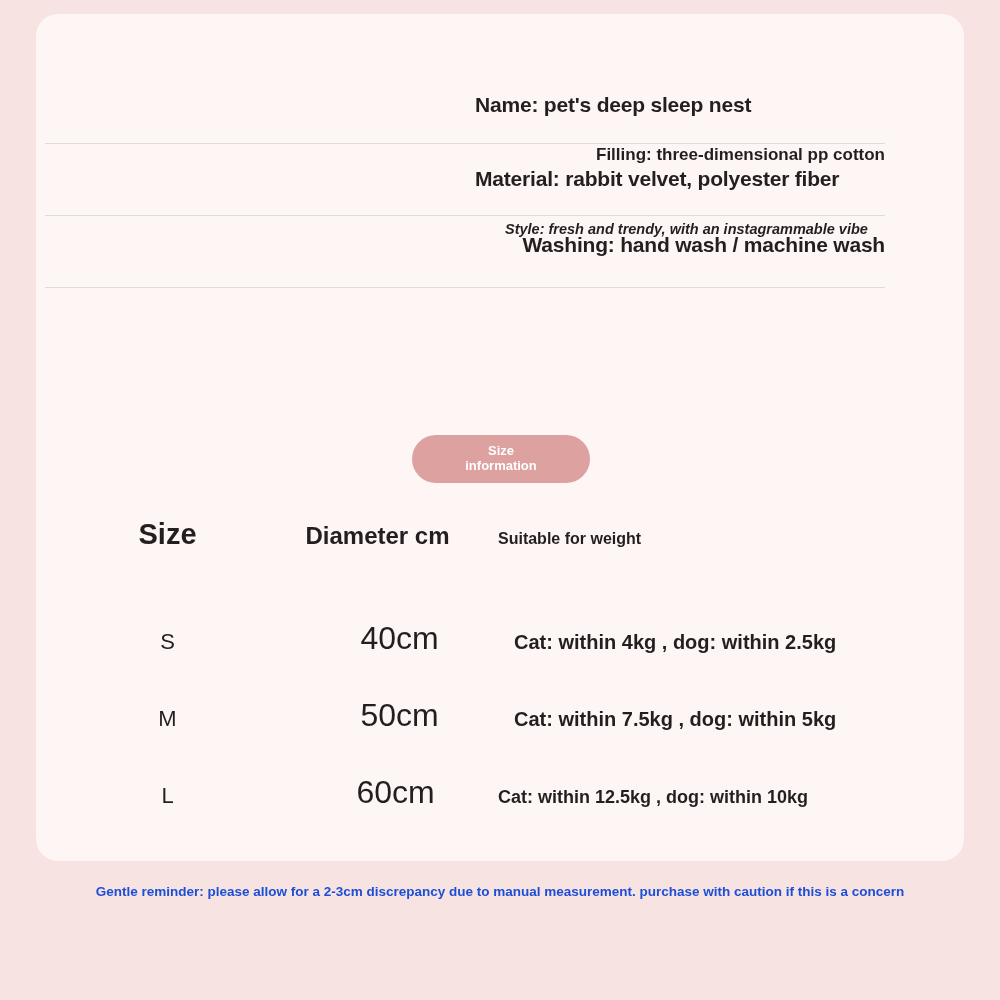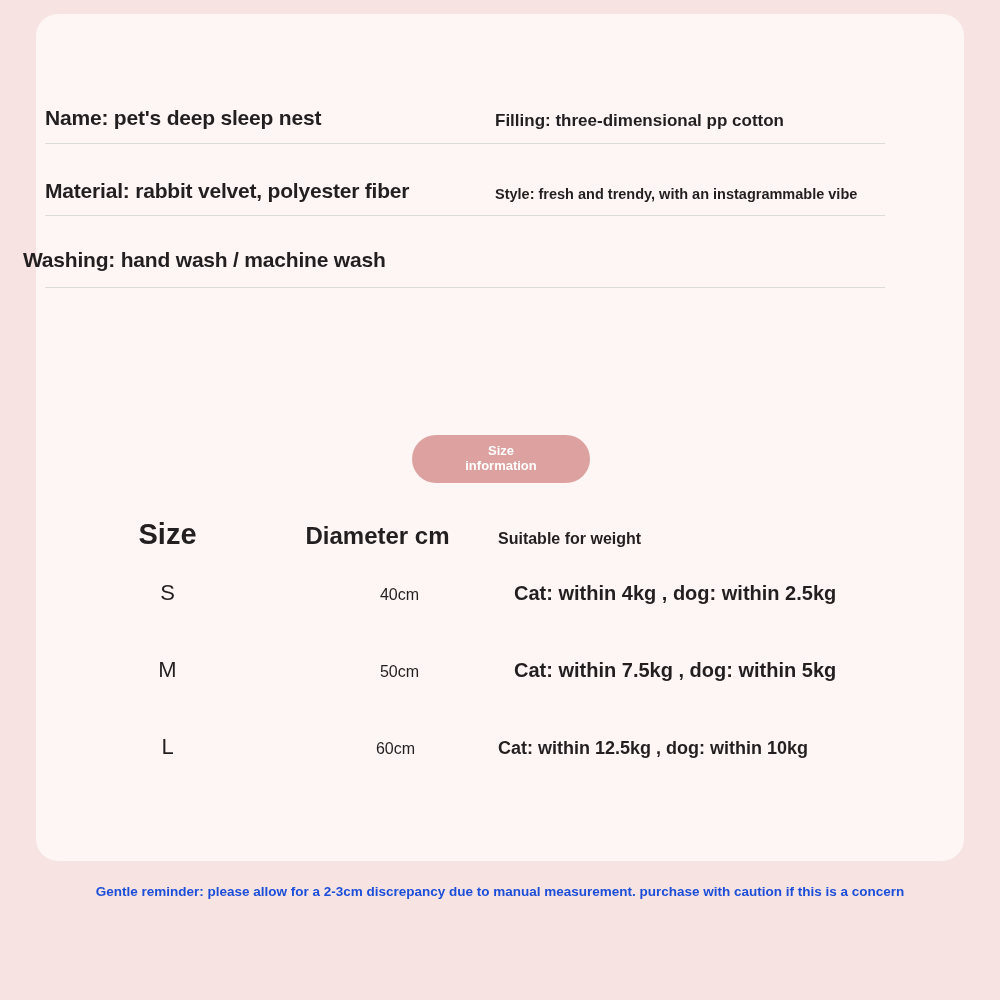--- a/index.html
+++ b/index.html
@@ -32,22 +32,23 @@
   
   .spec {
     position: absolute;
     left: 45px;
     top: 72px;
     width: 840px;
   }
   .spec-row {
     position: relative;
     display: flex;
-    align-items: center;
+    align-items: flex-end;
     height: 72px;
+    flex-direction: column;
   }
   .spec-row .divider {
     position: absolute;
     left: 0;
     right: 0;
     bottom: 0;
     height: 1px;
     background: #dcdcdc;
   }
   .spec-left {
@@ -70,21 +71,21 @@
     line-height: 1.3;
   }
   .t-small {
     font-size: 14.5px;
     font-weight: bold;
     line-height: 1.25;
   }
   .r1-left { padding-top: 20px; }
   .r1-right { padding-top: 26px; }
   .r2-left { padding-top: 22px; }
-  .r2-right { padding-top: 28px; width: 380px; }
+  .r2-right { padding-top: 28px; width: 380px; font-style: italic; }
   .r3-left { padding-top: 24px; }
   .r3-right { padding-top: 16px; margin-left: -22px; }
 
   
   .pill {
     position: absolute;
     left: 412px;
     top: 435px;
     width: 178px;
     height: 48px;
@@ -129,23 +130,24 @@
     font-size: 16px;
     font-weight: bold;
     padding-left: 18px;
   }
   .size-row { height: 77px; }
   .size-row .col-size {
     font-size: 22px;
     font-weight: normal;
   }
   .size-row .col-diam {
-    font-size: 16px;
+    font-size: 32px;
     font-weight: normal;
     padding-left: 22px;
+    margin-top: 40px;
   }
   .size-row .col-weight {
     font-size: 20px;
     font-weight: bold;
     padding-left: 12px;
   }
   .size-row.row-l .col-weight {
     font-size: 18px;
     padding-left: 0px;
   }

